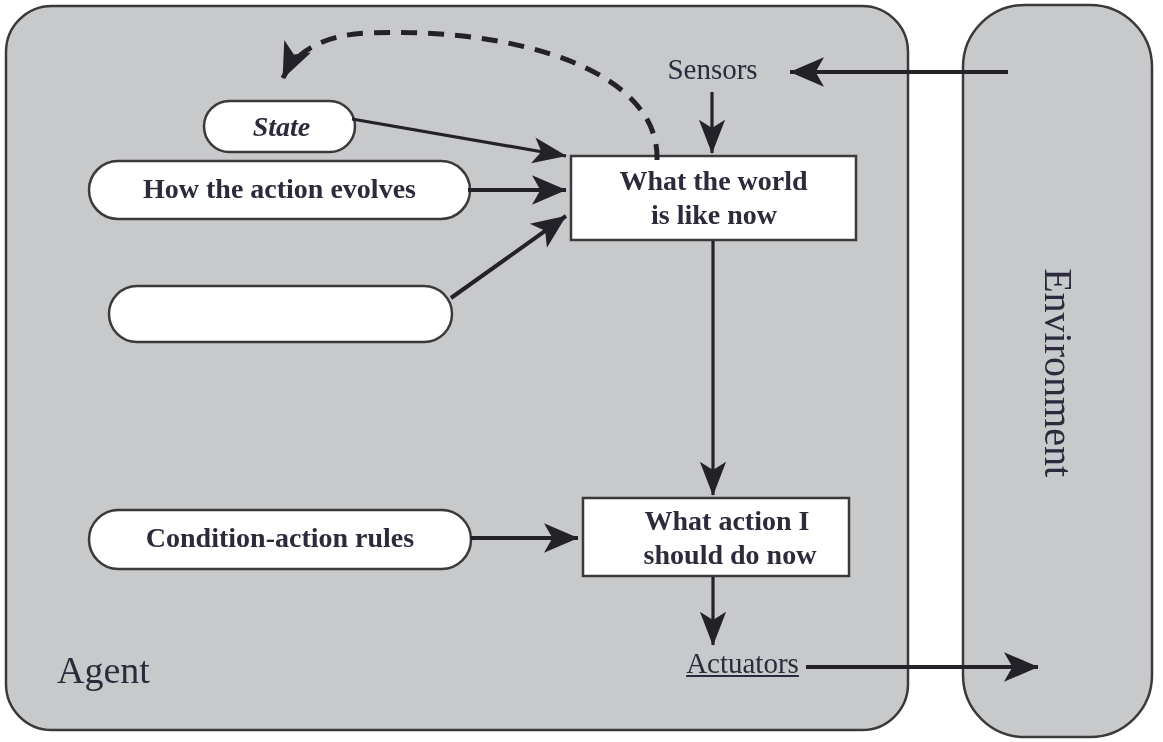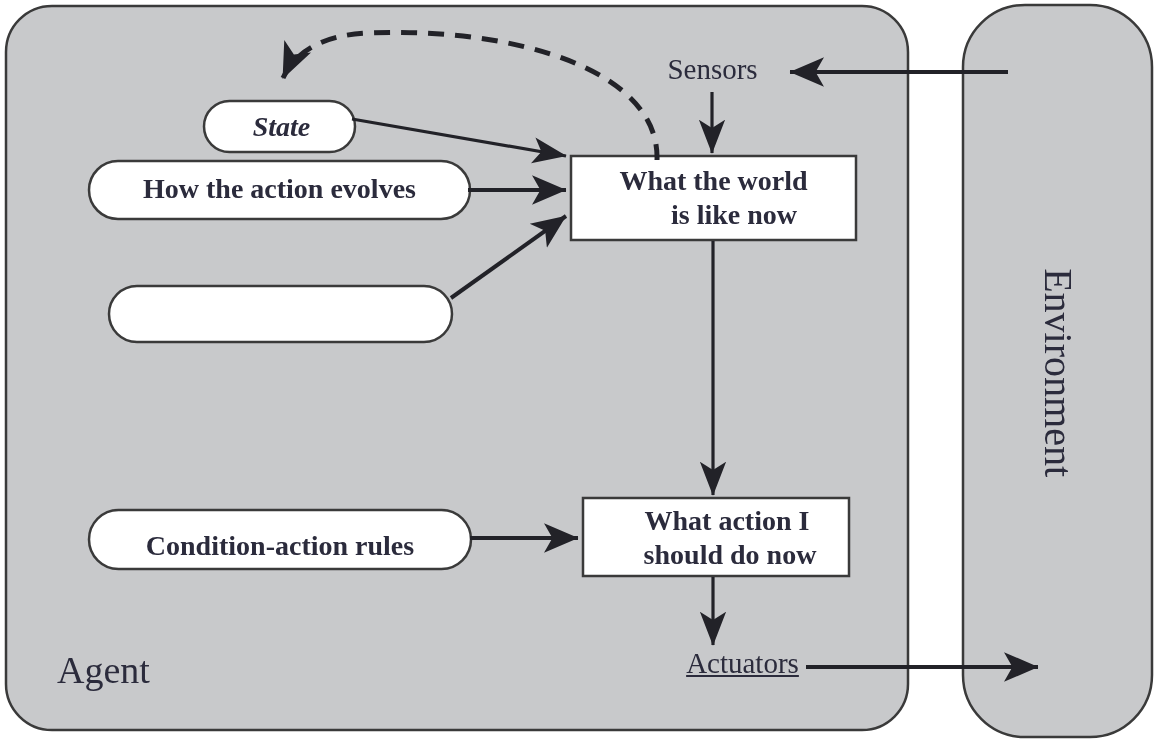--- a/index.html
+++ b/index.html
@@ -99,24 +99,24 @@
     <line class="edge-thin" x1="713" y1="577" x2="713" y2="645" marker-end="url(#ah)"></line>
 
     <line class="edge" x1="806" y1="667" x2="1038" y2="667" marker-end="url(#ah-fat)"></line>
   </svg>
 
   <div class="txt node-label" style="left:204px; top:112px; width:155px;font-style:italic;">State</div>
 
   <div class="txt node-label" style="left:89px; top:174px; width:381px;">How the action evolves</div>
 
 
-  <div class="txt node-label" style="left:89px; top:523px; width:382px;margin-top:8px;">Condition-action rules</div>
+  <div class="txt node-label" style="left:89px; top:523px; width:382px;">Condition-action rules</div>
 
   <div class="txt node-label" style="left:571px; top:166px; width:285px;text-align:center;">What the world</div>
-  <div class="txt node-label" style="left:571px; top:200px; width:286px;margin-left:20px;">is like now</div>
+  <div class="txt node-label" style="left:571px; top:200px; width:286px;">is like now</div>
 
   <div class="txt node-label" style="left:583px; top:506px; width:266px;margin-left:11px;">What action I</div>
   <div class="txt node-label" style="left:583px; top:540px; width:294px;">should do now</div>
 
   <div class="txt io-label" style="left:635px; top:54px; width:155px;">Sensors</div>
 
   <div class="txt io-label" style="left:660px; top:648px; width:165px;text-decoration:underline;">Actuators</div>
 
   <div class="txt agent-label" style="left:57px; top:650px; width:160px; text-align:left;">Agent</div>
 

